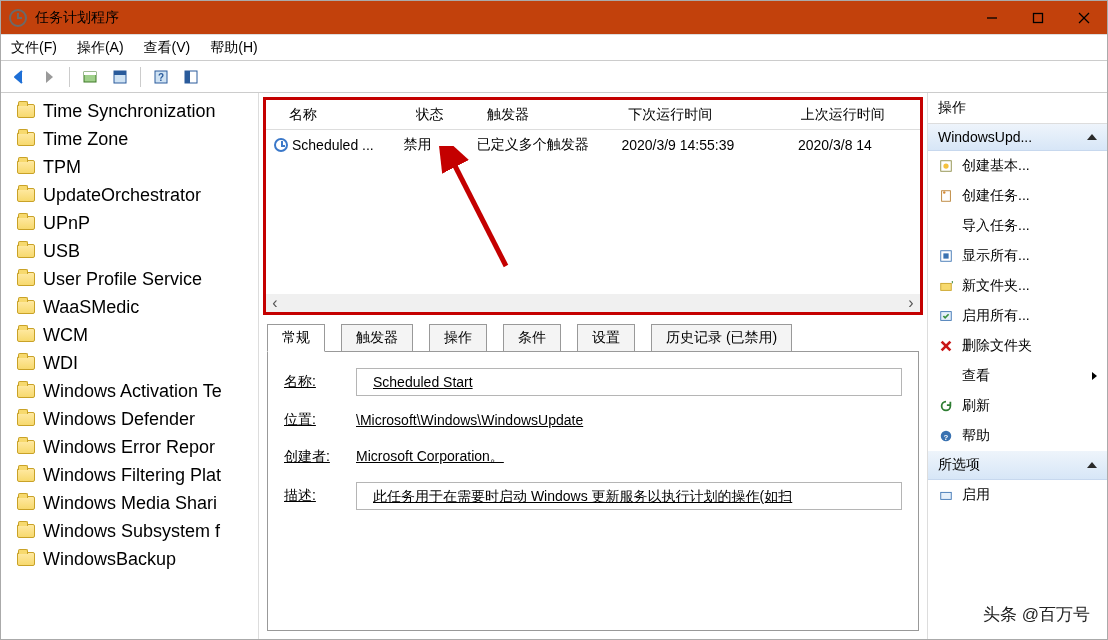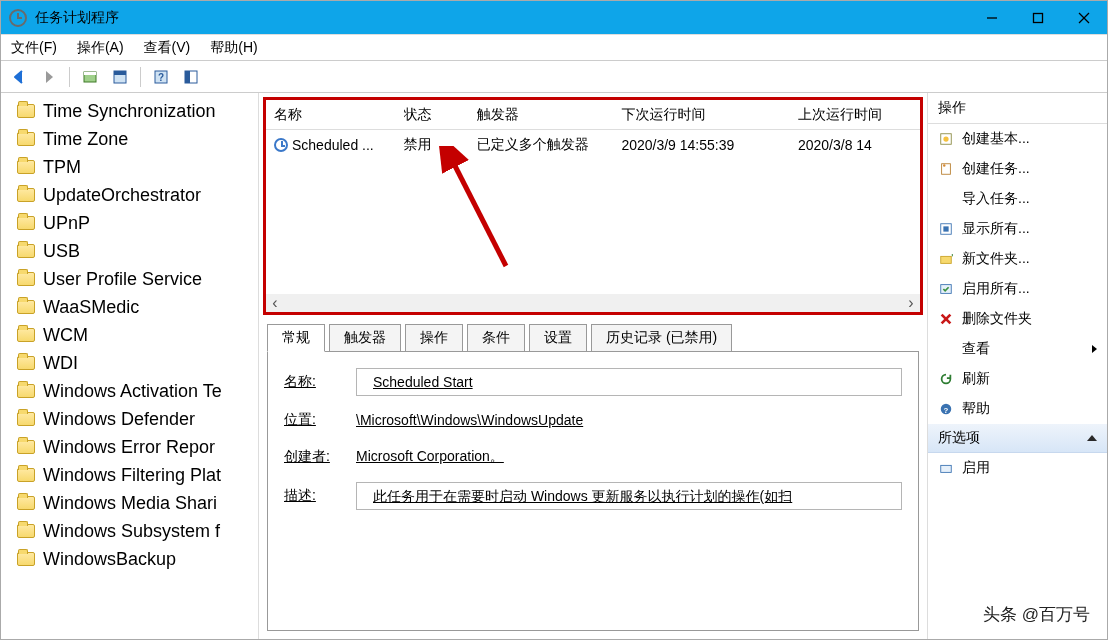--- a/index.html
+++ b/index.html
@@ -1,20 +1,20 @@
 <!DOCTYPE html>
 <html><head>
 <meta charset="utf-8">
 <style>
   * { box-sizing: border-box; margin: 0; padding: 0; font-family: "Microsoft YaHei", "Segoe UI", Tahoma, sans-serif; }
   html, body { width: 1108px; height: 640px; overflow: hidden; background: #fff; }
   .window { display: flex; flex-direction: column; width: 100%; height: 100%; border: 1px solid #aaa; }
 
   
-  .titlebar { display: flex; align-items: center; height: 34px; background: #0ea5e9; border-bottom: 1px solid #ddd; }
+  .titlebar { display: flex; align-items: center; height: 34px; background: #c2410c; border-bottom: 1px solid #ddd; }
   .titlebar .app-icon { width: 18px; height: 18px; margin: 0 8px; border: 2px solid #6a6a6a; border-radius: 50%; position: relative; }
   .titlebar .app-icon::before { content: ""; position: absolute; left: 6px; top: 2px; width: 2px; height: 6px; background: #6a6a6a; }
   .titlebar .app-icon::after { content: ""; position: absolute; left: 6px; top: 6px; width: 5px; height: 2px; background: #6a6a6a; }
   .titlebar .title { font-size: 14px; flex: 1; }
   .win-btn { width: 46px; height: 100%; display: flex; align-items: center; justify-content: center; font-size: 14px; color: #000; }
   .win-btn svg { width: 12px; height: 12px; }
 
   
   .menubar { display: flex; align-items: center; height: 26px; padding: 0 0; border-bottom: 1px solid #ccc; font-size: 14px; }
   .menubar .menu-item { padding: 2px 10px; }
@@ -27,40 +27,40 @@
 
   
   .body { flex: 1; display: flex; overflow: hidden; }
   .tree { width: 258px; overflow-y: auto; border-right: 1px solid #ddd; background: #fff; padding-top: 4px; }
   .tree-item { display: flex; align-items: center; height: 28px; padding-left: 16px; font-size: 18px; white-space: nowrap; }
   .folder-icon { width: 18px; height: 14px; margin-right: 8px; background: linear-gradient(#ffe9a2, #f7d96e); border: 1px solid #c9a227; border-radius: 2px; position: relative; }
   .folder-icon::before { content: ""; position: absolute; left: 0; top: -4px; width: 8px; height: 4px; background: #f7d96e; border: 1px solid #c9a227; border-bottom: none; border-radius: 2px 2px 0 0; }
 
   .center { flex: 1; display: flex; flex-direction: column; overflow: hidden; }
   .task-box { border: 3px solid #c40000; margin: 4px 4px 0 4px; height: 218px; display: flex; flex-direction: column; position: relative; }
-  .task-header { display: flex; height: 30px; align-items: center; border-bottom: 1px solid #ddd; font-size: 14px; padding-left: 8px; }
+  .task-header { display: flex; height: 30px; align-items: center; border-bottom: 1px solid #ddd; font-size: 14px; padding-left: 23px; }
   .th { overflow: hidden; white-space: nowrap; text-overflow: ellipsis; }
   .task-row { display: flex; height: 30px; align-items: center; font-size: 14px; padding-left: 8px; }
   .td { overflow: hidden; white-space: nowrap; text-overflow: ellipsis; }
   .c0 { width: 138px; display: flex; align-items: center; gap: 4px;}
   .c1 { width: 78px; }
   .c2 { width: 154px; }
   .c3 { width: 188px; }
   .c4 { width: 130px; }
   .clock-icon { width: 14px; height: 14px; border: 2px solid #3a78c9; border-radius: 50%; display:inline-block; position:relative; flex:none;}
   .clock-icon::before{content:"";position:absolute;left:5px;top:1px;width:2px;height:5px;background:#3a78c9;}
   .clock-icon::after{content:"";position:absolute;left:5px;top:5px;width:4px;height:2px;background:#3a78c9;}
   .task-body { flex: 1; }
   .hscroll { height: 18px; background: #f0f0f0; display: flex; align-items: center; }
   .hscroll .arrow { width: 18px; height: 18px; display: flex; align-items: center; justify-content: center; color: #555; background:#f0f0f0;}
   .hscroll .track { flex: 1; height: 100%; background: #f0f0f0; }
 
   .red-arrow { position: absolute; left: 170px; top: 46px; pointer-events: none; }
 
-  .tabs { display: flex; gap: 4px; padding: 8px 8px 0 8px; font-size: 14px; }
+  .tabs { display: flex; gap: 16px; padding: 8px 8px 0 8px; font-size: 14px; }
   .tab { padding: 4px 14px; border: 1px solid #999; border-bottom: 1px solid #fff; background: #fff; position: relative; top: 1px; }
   .tab.inactive { background: #f4f4f4; border-bottom: 1px solid #999; }
   .tabpanel { margin: 0 8px 8px 8px; border: 1px solid #999; flex: 1; padding: 16px 16px; overflow: hidden; }
   .field { display: flex; align-items: center; margin-bottom: 12px; font-size: 14px; text-decoration: underline; }
   .field .label { width: 72px; }
   .field .val { flex: 1; border: 1px solid #b5b5b5; padding: 4px 16px; height: 28px; line-height: 18px; background: #fff; }
   .field .plain { flex: 1; padding: 4px 0; }
 
   
   .actions { width: 180px; border-left: 1px solid #ddd; display: flex; flex-direction: column; overflow:hidden;}
@@ -280,20 +280,24 @@
           </div>
         <div class="field">
             <span class="label">描述:</span>
             <div class="val">此任务用于在需要时启动 Windows 更新服务以执行计划的操作(如扫</div>
           </div>
       </div>
     </div>
 
     <div class="actions">
       <div class="actions-title">操作</div>
+      <div class="section-header">
+        <span>WindowsUpd...</span>
+        <span class="chev"></span>
+      </div>
       <div id="aitems1">
           <div class="action-item">
             <span class="aicon">
               <svg viewBox="0 0 16 16">
                 <rect x="2" y="2" width="12" height="12" fill="#fff" stroke="#8a8a42"></rect>
                 <circle cx="8" cy="8" r="3" fill="#f5c13d"></circle>
               </svg>
             </span>
             <span>创建基本...</span>
           </div>

